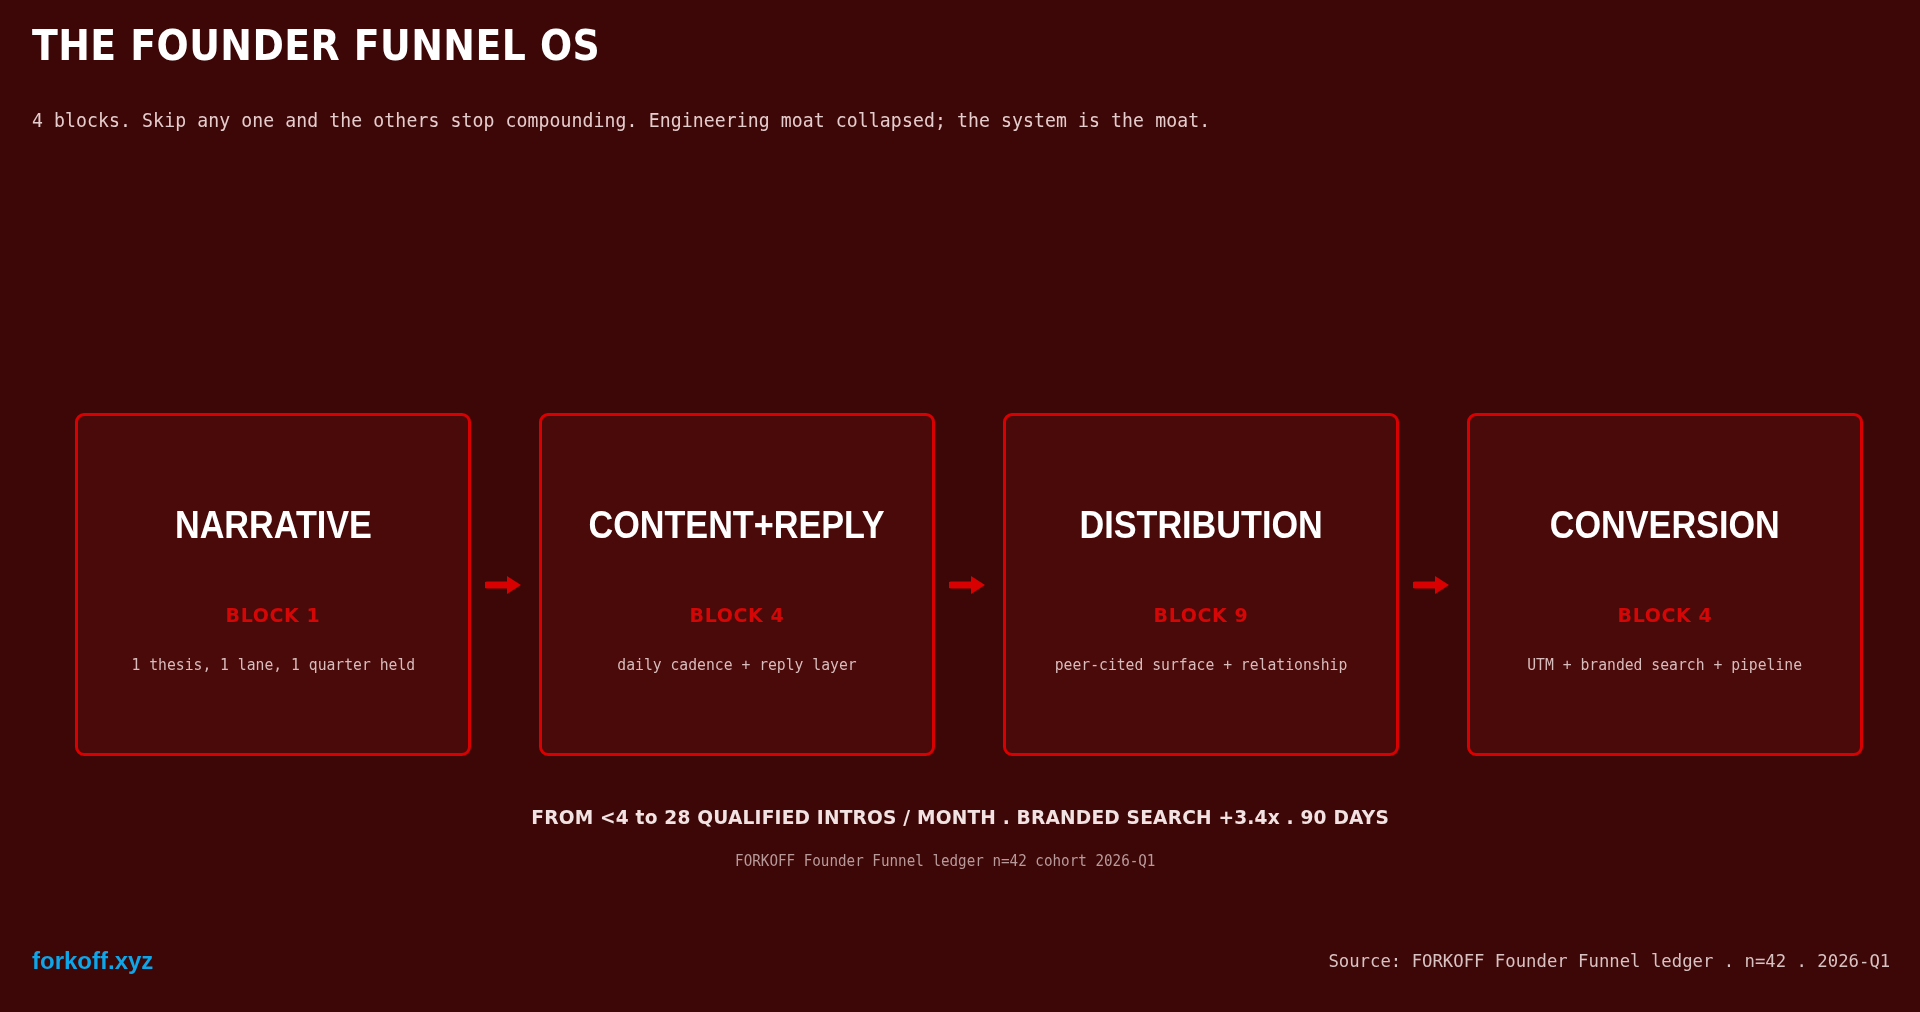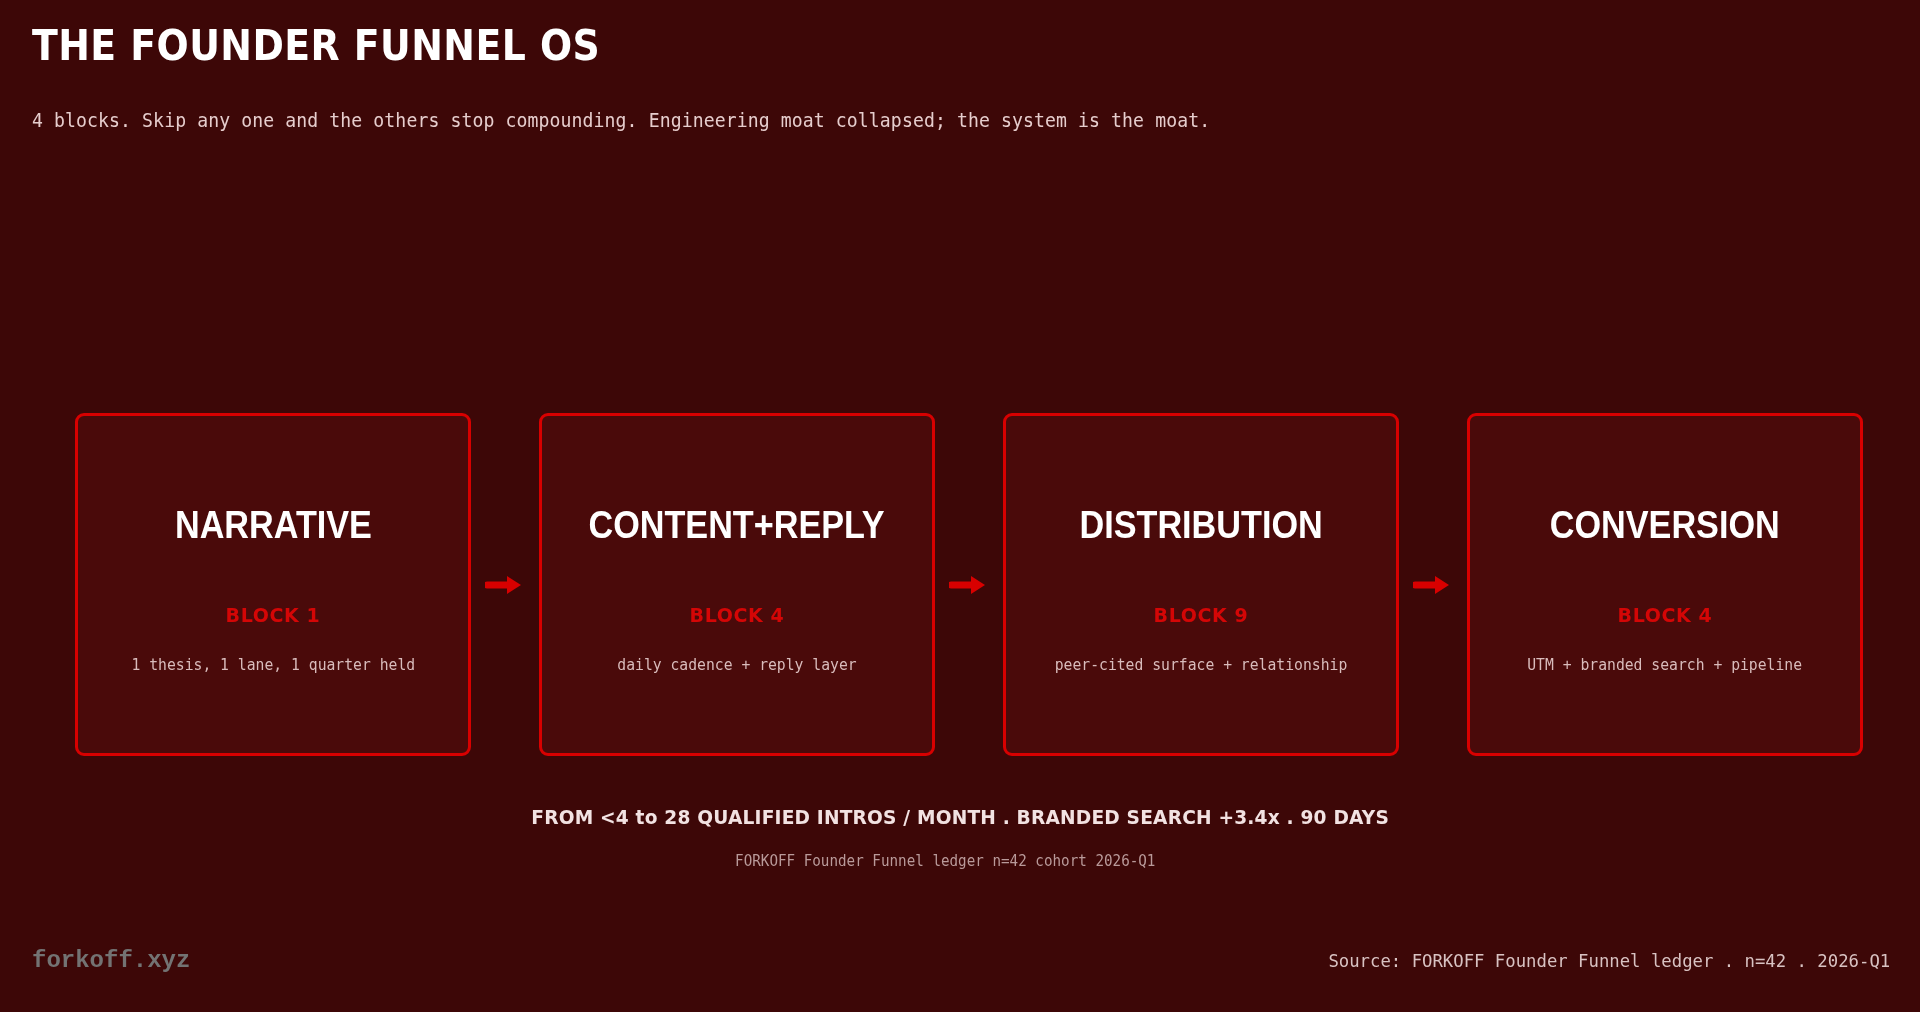--- a/index.html
+++ b/index.html
@@ -158,24 +158,24 @@
     letter-spacing:0px;
     white-space:nowrap;
   }
   .stat-sub span { display:inline-block; transform:scaleX(0.95); }
 
   
   .brand-logo {
     position:absolute;
     left:32px;
     top:947px;
-    font-family:Liberation Mono, monospace;
+    font-family:Liberation Sans, sans-serif;
     font-size:24px;
     font-weight:bold;
-    color:#737373;
+    color:#0ea5e9;
     letter-spacing:0px;
     white-space:nowrap;
   }
 
   .source-line {
     position:absolute;
     right:30px;
     top:950px;
     font-family:"DejaVu Sans Mono", monospace;
     font-size:18px;

